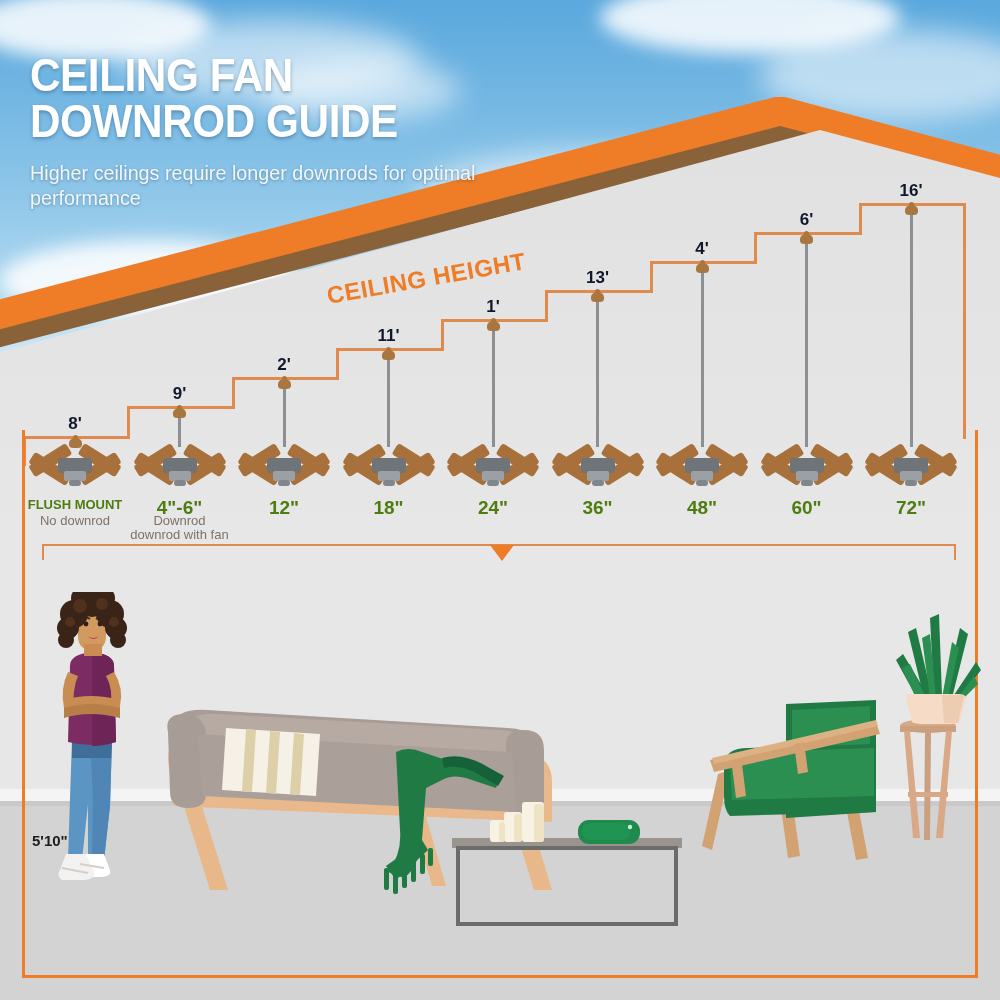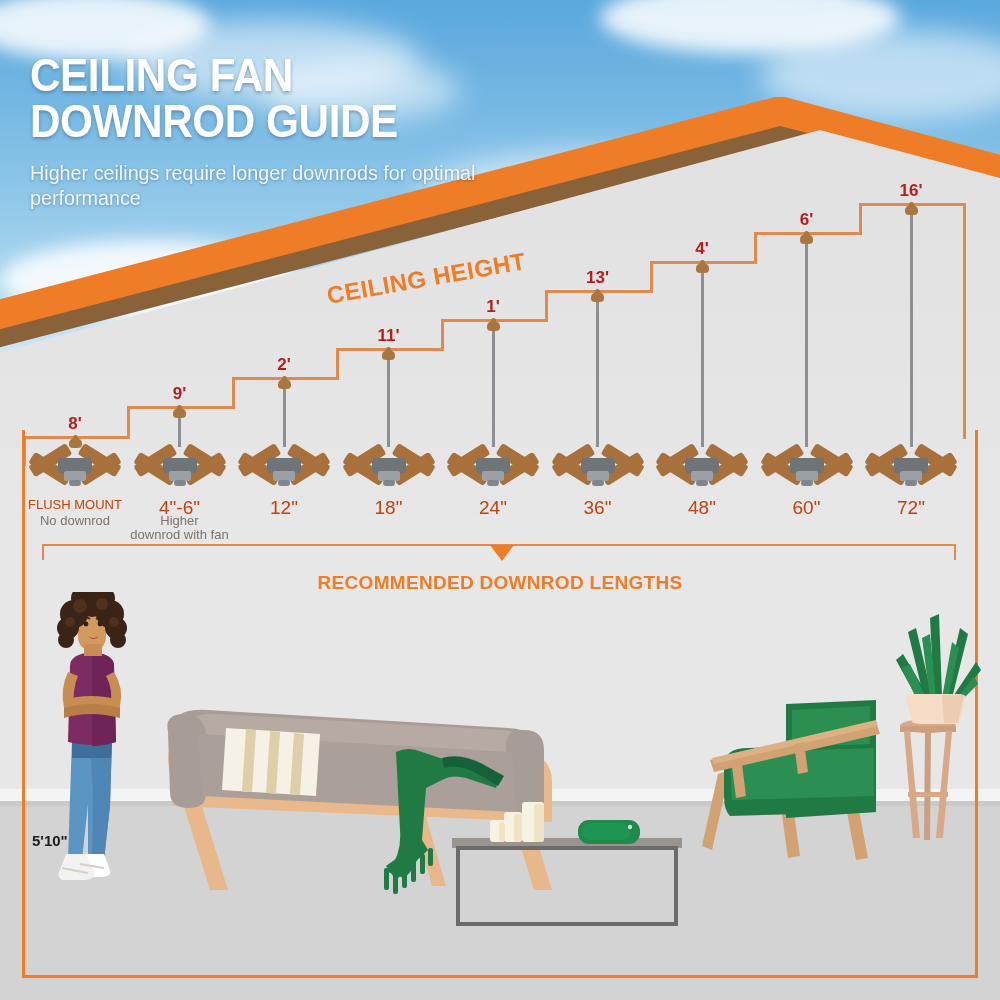--- a/index.html
+++ b/index.html
@@ -39,38 +39,38 @@
          font-family:"Liberation Sans Narrow","Liberation Sans",sans-serif;
          transform:scaleX(.94);transform-origin:left top;
          text-shadow:0 1px 3px rgba(40,80,110,.5);}
 
   .ceiling-height{position:absolute;left:327px;top:282px;color:#ef7c26;font-weight:bold;
          font-size:24px;letter-spacing:.5px;transform:rotate(-10deg);transform-origin:left center;
          font-family:"Liberation Sans Narrow","Liberation Sans",sans-serif;}
 
   
   .steps{position:absolute;left:0;top:0;width:1000px;height:560px;}
-  .ft-label{position:absolute;color:#b91c1c;font-weight:bold;font-size:17px;
+  .ft-label{position:absolute;color:#0f172a;font-weight:bold;font-size:17px;
             font-family:"Liberation Sans Narrow","Liberation Sans",sans-serif;
             text-align:center;width:60px;}
   .rod{position:absolute;width:3px;background:#8d8f93;}
   .canopy{position:absolute;width:13px;height:10px;background:#a9763f;
           border-radius:50% 50% 35% 35%;}
   .canopy:after{content:"";position:absolute;left:4px;top:-3px;width:5px;height:5px;
           background:#a9763f;border-radius:50%;}
 
   
   .fan{position:absolute;width:104px;height:62px;}
   .blade{position:absolute;width:44px;height:13px;border-radius:3px;background:#a8713c;}
   .hub{position:absolute;left:35px;top:20px;width:34px;height:15px;background:#6f7479;border-radius:3px;}
   .hub2{position:absolute;left:41px;top:33px;width:22px;height:10px;background:#9aa0a5;border-radius:2px;}
   .hub3{position:absolute;left:46px;top:42px;width:12px;height:6px;background:#80868c;border-radius:3px;}
 
   
-  .dr-label{position:absolute;color:#c2410c;font-weight:normal;font-size:19px;text-align:center;width:110px;
+  .dr-label{position:absolute;color:#4d7c0f;font-weight:bold;font-size:19px;text-align:center;width:110px;
             font-family:"Liberation Sans Narrow","Liberation Sans",sans-serif;}
   .dr-sub{position:absolute;color:#7e7168;font-size:13px;text-align:center;width:110px;line-height:14px;
             font-family:"Liberation Sans Narrow","Liberation Sans",sans-serif;}
 
   
   .bracket{position:absolute;left:42px;top:544px;width:910px;height:14px;
            border-top:2px solid #e08b4d;border-left:2px solid #e08b4d;border-right:2px solid #e08b4d;}
   .bracket-tri{position:absolute;left:490px;top:545px;width:0;height:0;
            border-left:12px solid transparent;border-right:12px solid transparent;border-top:16px solid #ef7c26;}
   .rec-label{position:absolute;left:0;top:572px;width:1000px;text-align:center;color:#ef7c26;
@@ -185,21 +185,21 @@
         <div class="blade" style="left: 2px; top: 4px; transform: rotate(-32deg); transform-origin: right center;"></div>
         <div class="blade" style="left: 58px; top: 4px; transform: rotate(32deg); transform-origin: left center;"></div>
         <div class="blade" style="left: 2px; top: 36px; transform: rotate(32deg); transform-origin: right center;"></div>
         <div class="blade" style="left: 58px; top: 36px; transform: rotate(-32deg); transform-origin: left center;"></div>
         <div class="hub"></div>
         <div class="hub2"></div>
         <div class="hub3"></div>
       </div>
       <div class="dr-label" style="left: 124.5px; top: 497px; font-size: 19px;">4"-6"</div>
       <div class="dr-sub" style="left: 124.5px; top: 514px;">
-        <div>Higher</div>
+        <div>Downrod</div>
         <div>downrod with fan</div>
       </div>
       <div class="fan" style="left: 232px; top: 438px;">
         <div class="blade" style="left: 2px; top: 4px; transform: rotate(-32deg); transform-origin: right center;"></div>
         <div class="blade" style="left: 58px; top: 4px; transform: rotate(32deg); transform-origin: left center;"></div>
         <div class="blade" style="left: 2px; top: 36px; transform: rotate(32deg); transform-origin: right center;"></div>
         <div class="blade" style="left: 58px; top: 36px; transform: rotate(-32deg); transform-origin: left center;"></div>
         <div class="hub"></div>
         <div class="hub2"></div>
         <div class="hub3"></div>
@@ -262,21 +262,20 @@
         <div class="blade" style="left: 58px; top: 36px; transform: rotate(-32deg); transform-origin: left center;"></div>
         <div class="hub"></div>
         <div class="hub2"></div>
         <div class="hub3"></div>
       </div>
       <div class="dr-label" style="left: 856px; top: 497px; font-size: 19px;">72"</div>
     </div>
 
   <div class="bracket"></div>
   <div class="bracket-tri"></div>
-  <div class="rec-label">RECOMMENDED DOWNROD LENGTHS</div>
   <div class="frame"></div>
 
   <div class="obj" style="left:160px;top:690px;width:410px;height:210px;">
     <svg width="410" height="210" viewBox="0 0 410 210">
       <g>
         <path d="M12 78 L30 78 L68 200 L50 200 Z" fill="#e8b88a"></path>
         <path d="M352 128 L370 128 L392 200 L374 200 Z" fill="#e8b88a"></path>
         <path d="M250 120 L264 120 L286 196 L272 196 Z" fill="#e8b88a"></path>
       </g>
       <path d="M8 70 Q8 40 42 42 L360 62 Q392 64 392 92 L392 132 L14 116 Z" fill="#e9b88b"></path>

